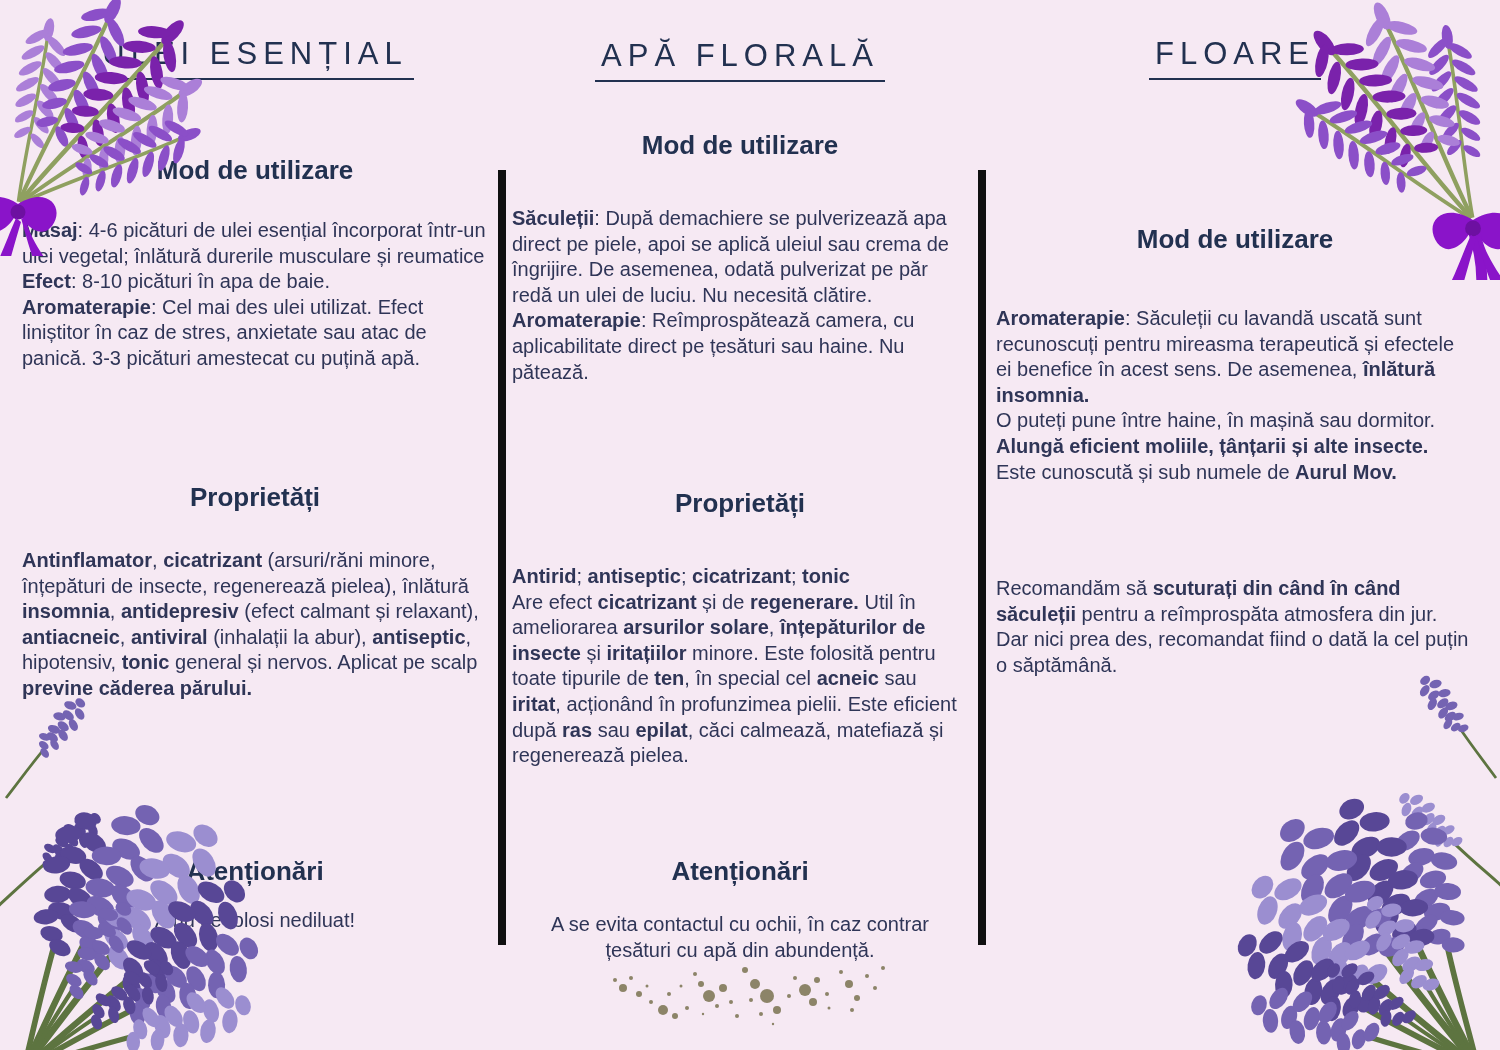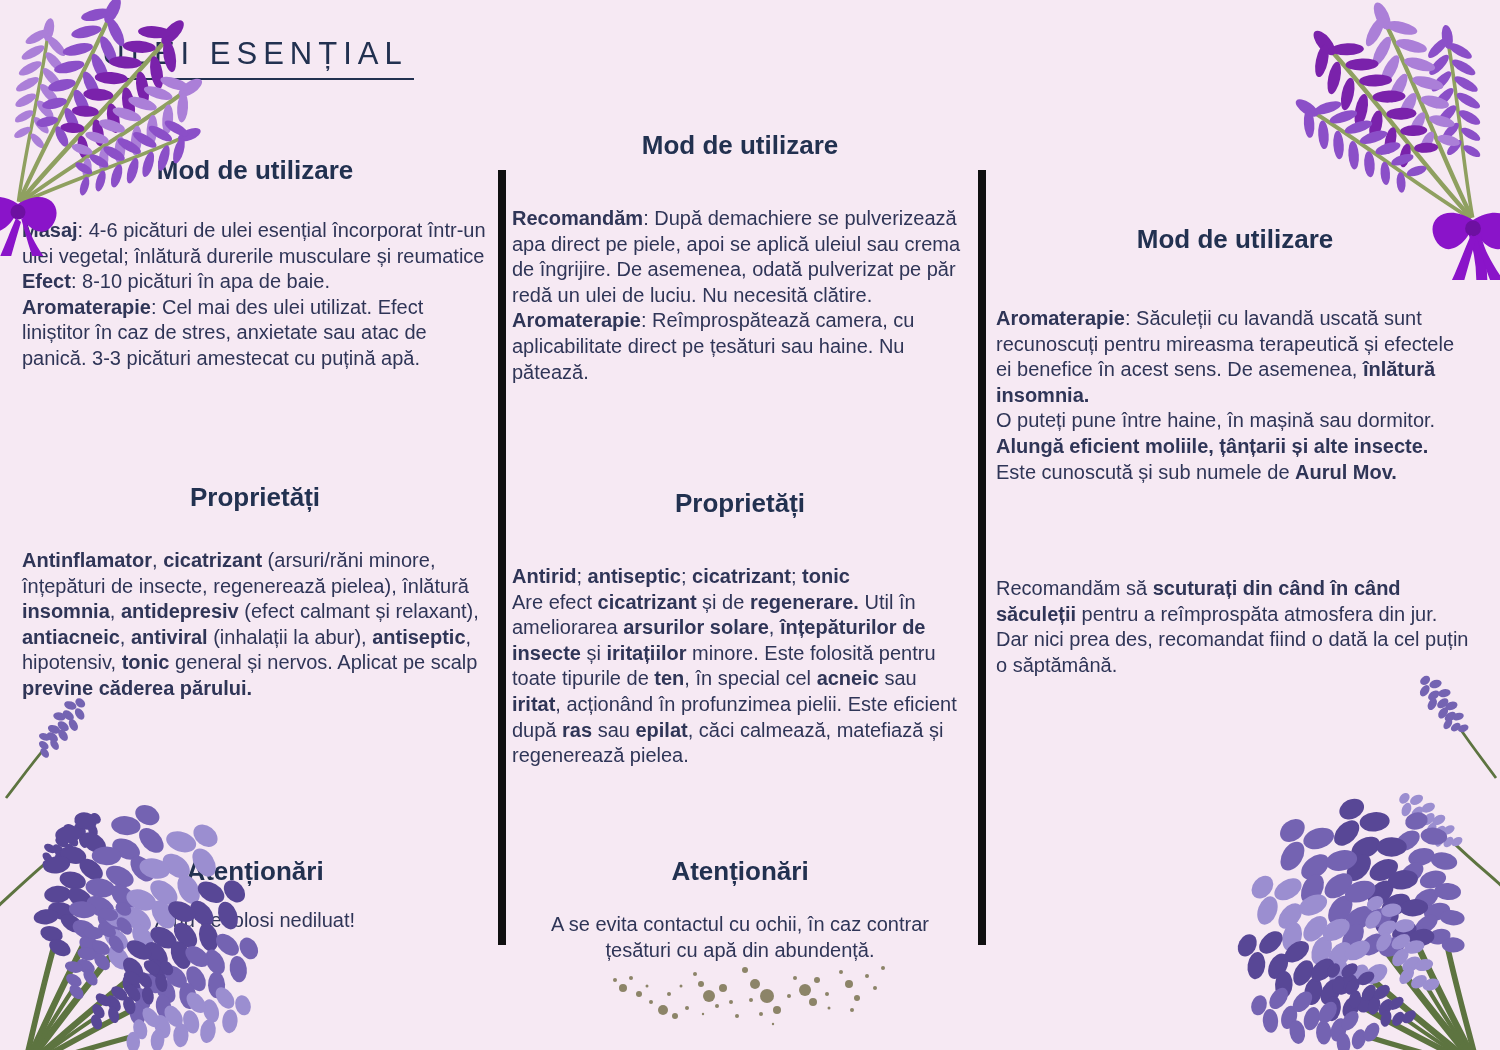--- a/index.html
+++ b/index.html
@@ -100,31 +100,33 @@
     <div class="h" style="top:482px">Proprietăți</div>
     <p class="body" style="top:528px"><span class="b">Antinflamator</span><span>, </span><span class="b">cicatrizant</span><span> (arsuri/răni minore, înțepături de insecte, regenerează pielea), înlătură </span><span class="b">insomnia</span><span>, </span><span class="b">antidepresiv</span><span> (efect calmant și relaxant), </span><span class="b">antiacneic</span><span>, </span><span class="b">antiviral</span><span> (inhalații la abur), </span><span class="b">antiseptic</span><span>, hipotensiv, </span><span class="b">tonic</span><span> general și nervos. Aplicat pe scalp </span><span class="b">previne căderea părului.</span></p>
     <div class="h" style="top:856px">Atenționări</div>
     <p class="body center" style="top:888px">A nu se folosi nediluat!</p>
   </div>
 
   <div class="divider" id="divider-left"></div>
   <div class="divider" id="divider-right"></div>
 
   <div class="col" id="col2">
+    <div class="title" style="top:38px"><span>APĂ FLORALĂ</span></div>
     <div class="h" style="top:130px">Mod de utilizare</div>
-    <p class="body" style="top:186px"><span class="b">Recomandăm</span><span>: După demachiere se pulverizează apa direct pe piele, apoi se aplică uleiul sau crema de îngrijire. De asemenea, odată pulverizat pe păr redă un ulei de luciu. Nu necesită clătire.
+    <p class="body" style="top:186px"><span class="b">Săculeții</span><span>: După demachiere se pulverizează apa direct pe piele, apoi se aplică uleiul sau crema de îngrijire. De asemenea, odată pulverizat pe păr redă un ulei de luciu. Nu necesită clătire.
 </span><span class="b">Aromaterapie</span><span>: Reîmprospătează camera, cu aplicabilitate direct pe țesături sau haine. Nu pătează.</span></p>
     <div class="h" style="top:488px">Proprietăți</div>
     <p class="body" style="top:544px"><span class="b">Antirid</span><span>; </span><span class="b">antiseptic</span><span>; </span><span class="b">cicatrizant</span><span>; </span><span class="b">tonic</span><span>
 Are efect </span><span class="b">cicatrizant</span><span> și de </span><span class="b">regenerare.</span><span> Util în ameliorarea </span><span class="b">arsurilor solare</span><span>, </span><span class="b">înțepăturilor de insecte</span><span> și </span><span class="b">iritațiilor</span><span> minore. Este folosită pentru toate tipurile de </span><span class="b">ten</span><span>, în special cel </span><span class="b">acneic</span><span> sau </span><span class="b">iritat</span><span>, acționând în profunzimea pielii. Este eficient după </span><span class="b">ras</span><span> sau </span><span class="b">epilat</span><span>, căci calmează, matefiază și regenerează pielea.</span></p>
     <div class="h" style="top:856px">Atenționări</div>
     <p class="body center" style="top:892px;left:4px;right:4px">A se evita contactul cu ochii, în caz contrar țesături cu apă din abundență.</p>
   </div>
 
   <div class="col" id="col3">
+    <div class="title" style="top:36px"><span>FLOARE</span></div>
     <div class="h" style="top:224px">Mod de utilizare</div>
     <p class="body" style="top:556px;left:4px;right:6px"><span>Recomandăm să </span><span class="b">scuturați din când în când săculeții</span><span> pentru a reîmprospăta atmosfera din jur. Dar nici prea des, recomandat fiind o dată la cel puțin o săptămână.</span></p>
     <p class="body" style="top:286px;left:4px;right:6px"><span class="b">Aromaterapie</span><span>: Săculeții cu lavandă uscată sunt recunoscuți pentru mireasma terapeutică și efectele ei benefice în acest sens. De asemenea, </span><span class="b">înlătură insomnia.</span><span>
 O puteți pune între haine, în mașină sau dormitor. </span><span class="b">Alungă eficient moliile, țânțarii și alte insecte.</span><span> Este cunoscută și sub numele de </span><span class="b">Aurul Mov.</span></p>
   </div>
 
   <svg class="decor" id="clip-tl" width="300" height="270" viewBox="0 0 300 270">
     <g transform="translate(30,218)">
       <g transform="rotate(10) scale(1.15)" style="color:var(--lavender-light,#ab7fd8)">
           <use href="#sprig" x="-20" y="-160" width="40" height="160"></use>

